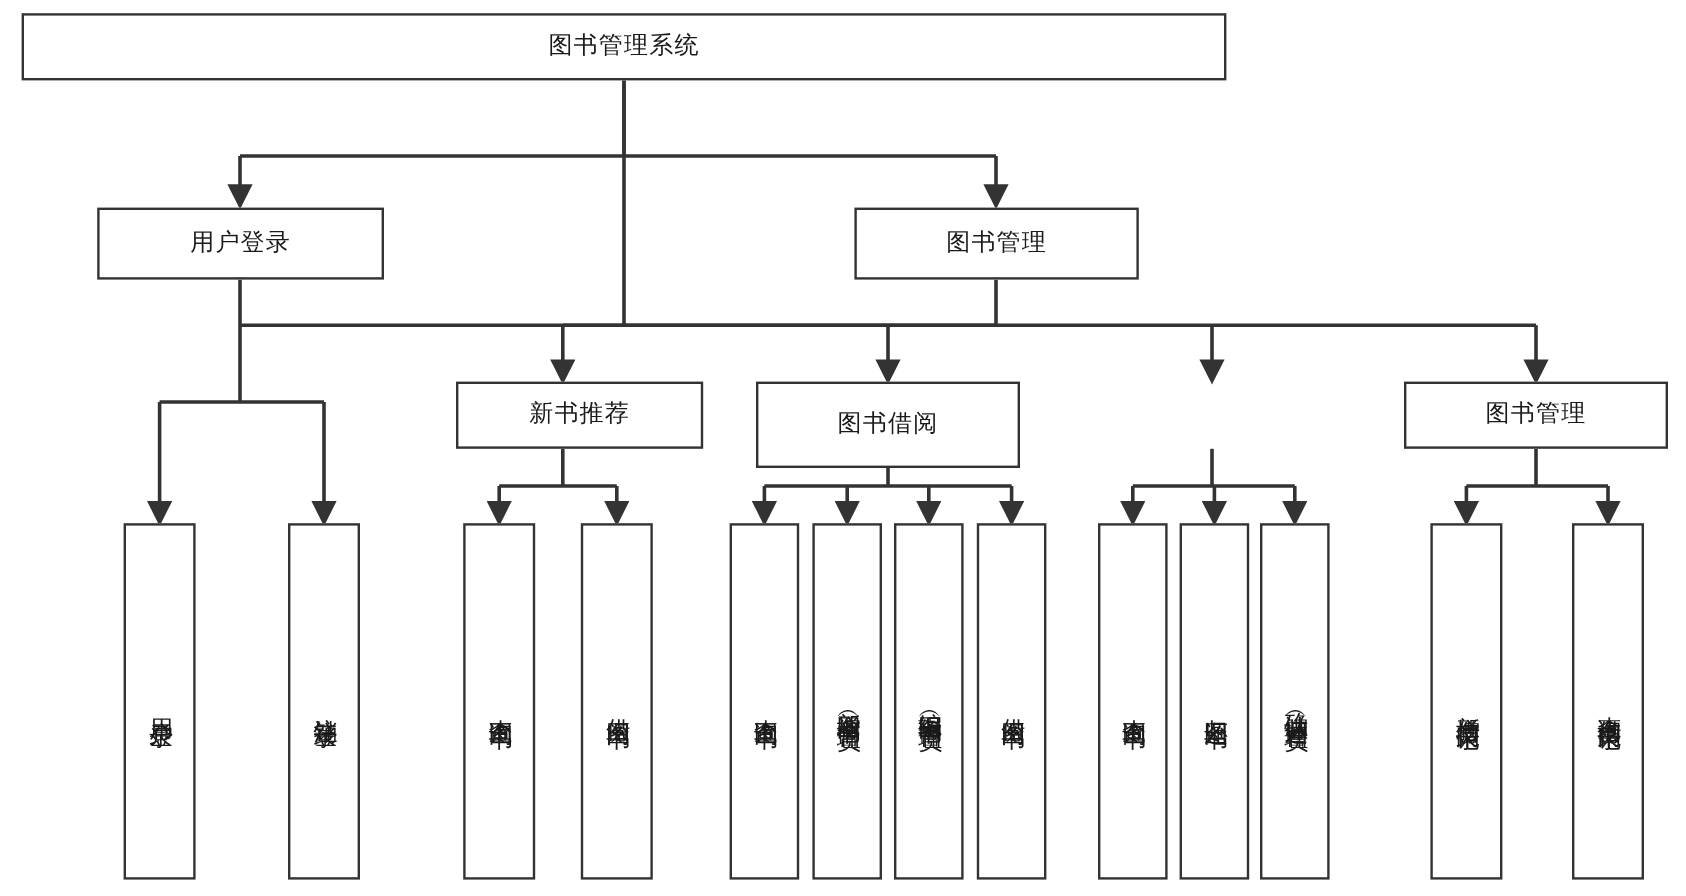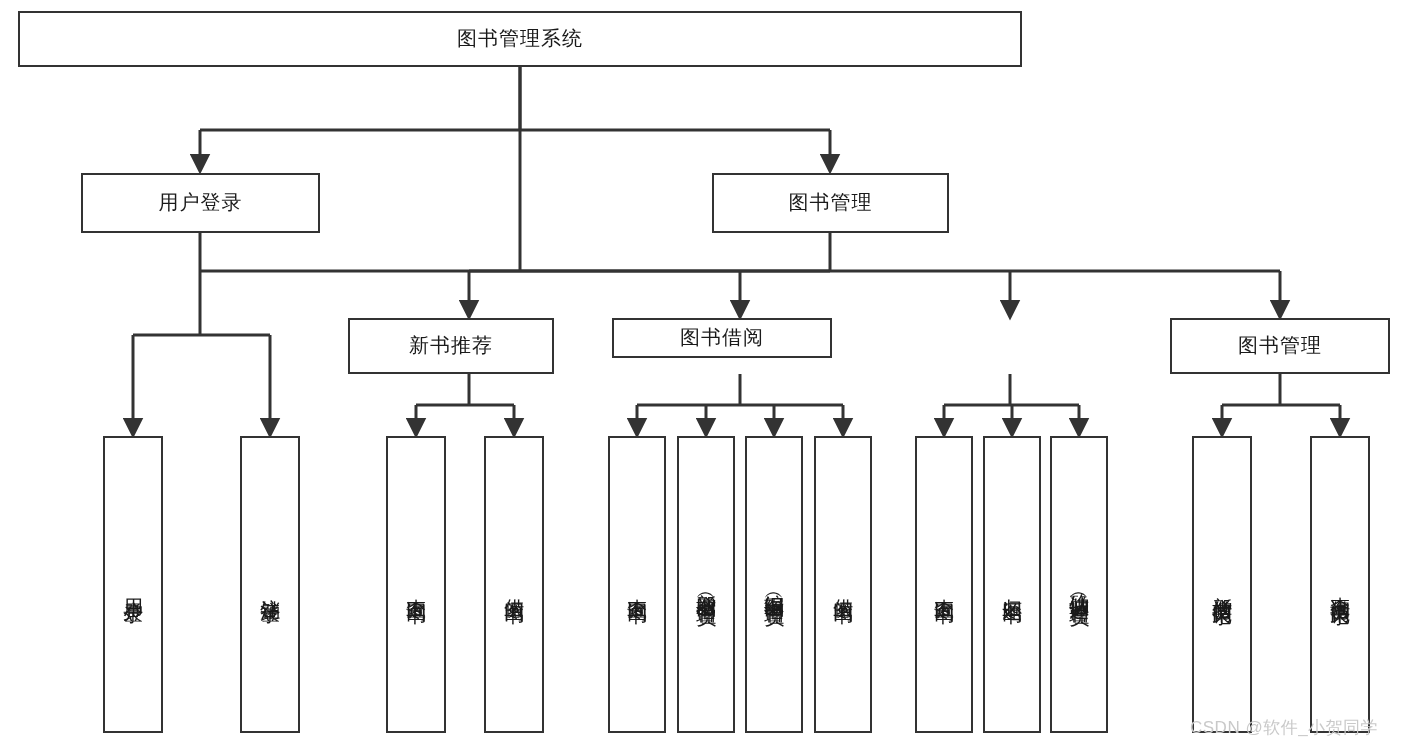--- a/index.html
+++ b/index.html
@@ -133,24 +133,24 @@
     <span>图书管理系统</span>
   </div>
 
   <div class="node horiz" style="left:81px; top:173px; width:239px; height:60px;">
     <span>用户登录</span>
   </div>
   <div class="node horiz" style="left:712px; top:173px; width:237px; height:60px;justify-content:center;">
     <span>图书管理</span>
   </div>
 
-  <div class="node horiz" style="left:348px; top:318px; width:206px; height:56px;">
+  <div class="node horiz" style="left:380px; top:318px; width:206px; height:56px;">
     <span>新书推荐</span>
   </div>
-  <div class="node horiz" style="left:612px; top:318px; width:220px; height:40px;">
+  <div class="node horiz" style="left:630px; top:318px; width:220px; height:72px;">
     <span>图书借阅</span>
   </div>
   <div class="node horiz" style="left:1170px; top:318px; width:220px; height:56px;">
     <span>图书管理</span>
   </div>
 
   <div class="node vert" style="left:103px; top:436px; width:60px; height:297px;">
     <span class="vtext">用户登录</span>
   </div>
   <div class="node vert" style="left:240px; top:436px; width:60px; height:297px;">
@@ -187,15 +187,14 @@
     <span class="vtext">确认归还（管理员）</span>
   </div>
 
   <div class="node vert" style="left:1192px; top:436px; width:60px; height:297px;">
     <span class="vtext">新增借阅记录</span>
   </div>
   <div class="node vert" style="left:1310px; top:436px; width:60px; height:297px;">
     <span class="vtext">查询借阅记录</span>
   </div>
 
-  <div class="watermark" style="left:1190px; top:716px;">CSDN @软件_小贺同学</div>
 
 </div>
 
 </body></html>

